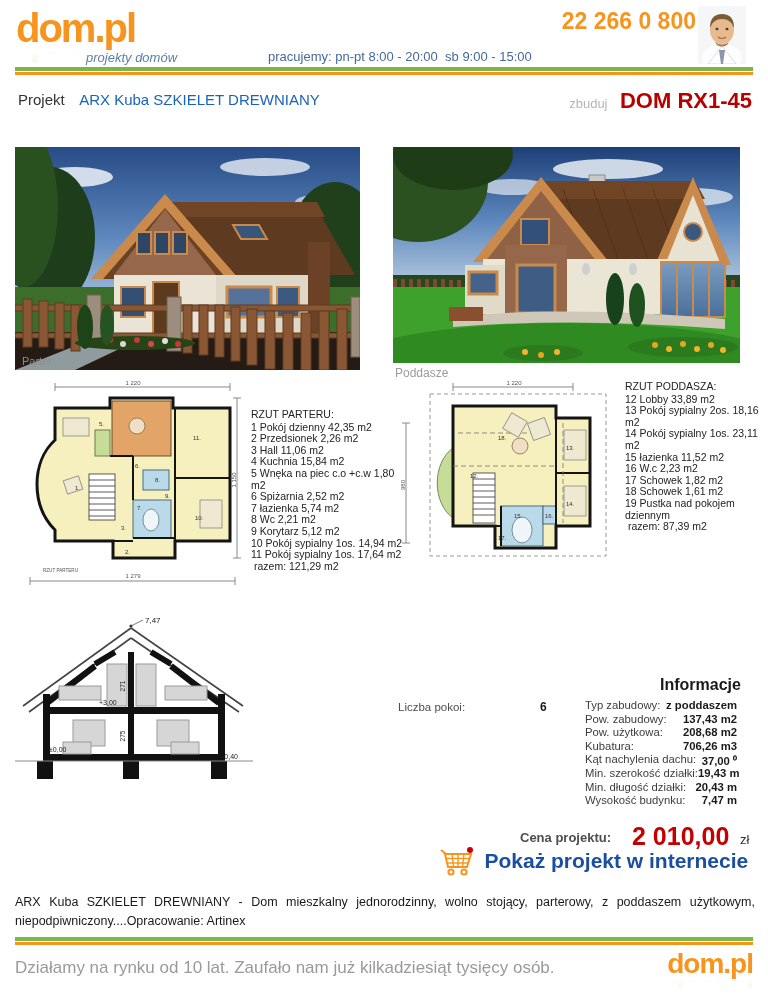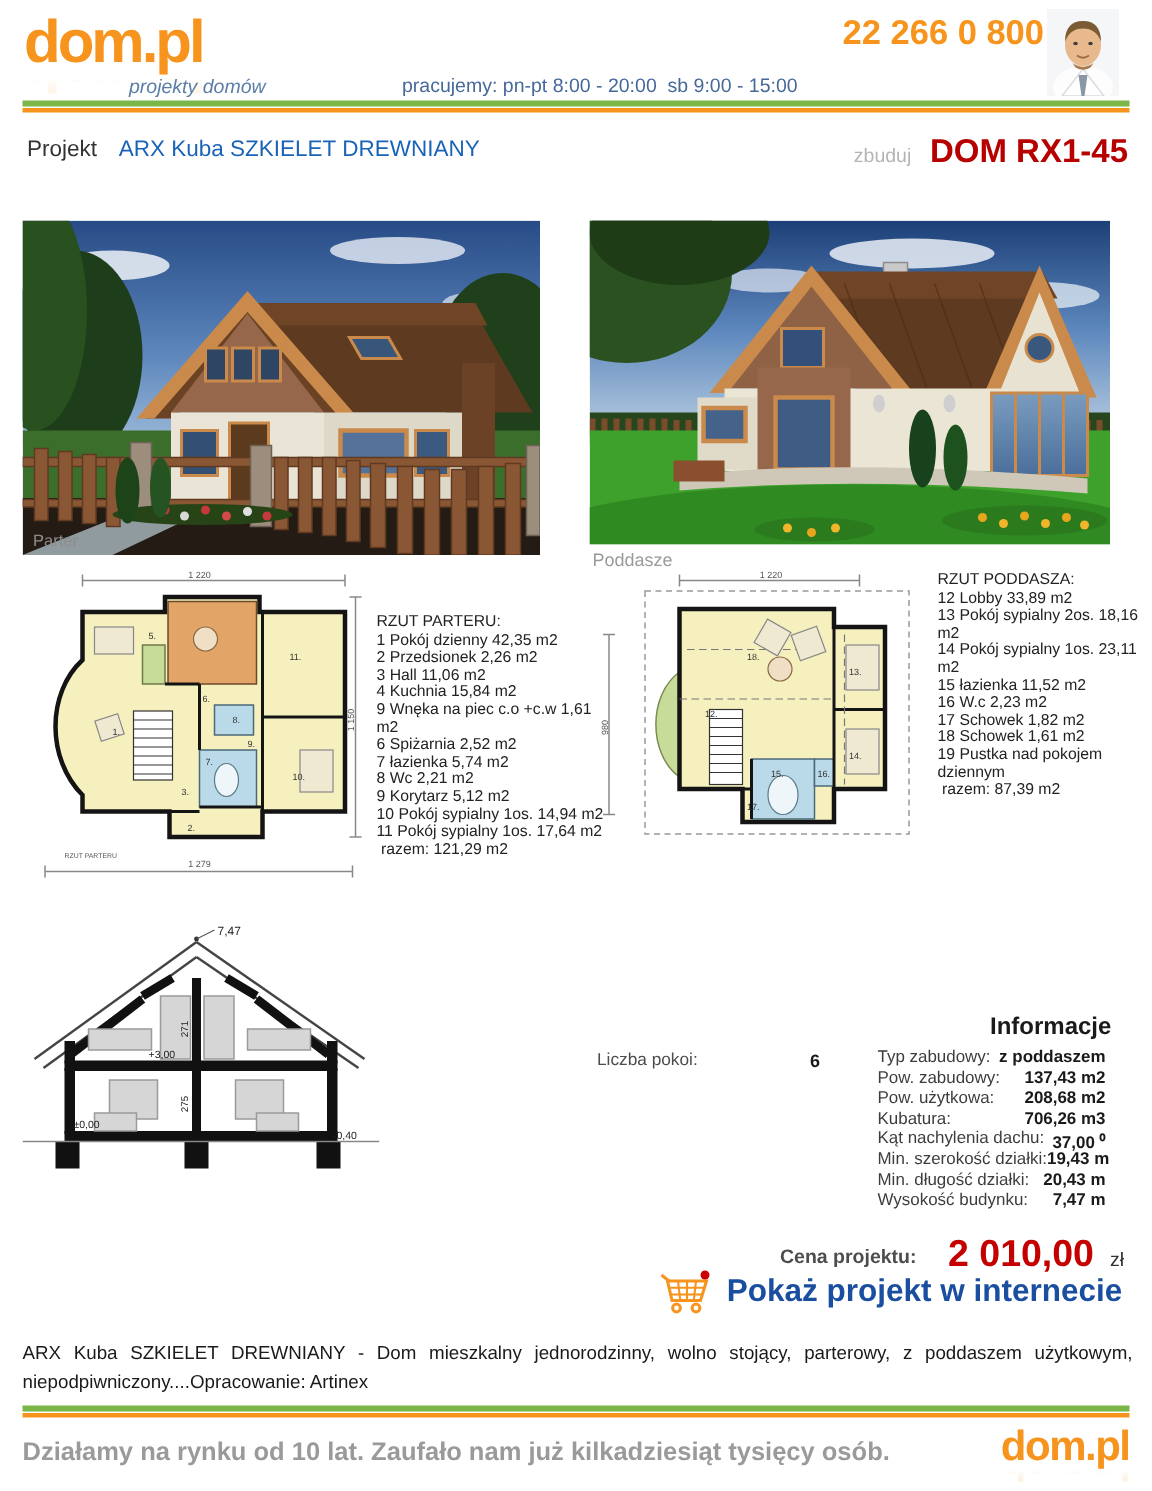--- a/index.html
+++ b/index.html
@@ -68,21 +68,21 @@
   .price-label { position:absolute; left:520px; top:830px; font-size:13px; font-weight:bold; color:#4d4d4d;text-align:right; }
   .price-amount { position:absolute; left:632px; top:822px; font-size:25px; font-weight:bold; color:#c40000; }
   .price-currency { position:absolute; left:740px; top:832px; font-size:13px; font-weight:normal; color:#333; }
   .cta { position:absolute; left:440px; top:846px; cursor:pointer; }
   .cta .cart { display:inline-block; vertical-align:middle; width:34px; height:30px; }
   .cta .txt { display:inline-block; vertical-align:middle; margin-left:6px; font-size:21px; font-weight:bold; color:#1a4fa0; }
 
   
   .descr { position:absolute; left:15px; top:893px; width:740px; font-size:12.5px; color:#1a1a1a;
            line-height:19px; text-align:justify; }
-  .foot-tagline { position:absolute; left:15px; top:958px; font-size:17px; font-weight:bold; color:#9a9a9a; }
+  .foot-tagline { position:absolute; left:15px; top:958px; font-size:17px; font-weight:normal; color:#9a9a9a; }
   .foot-logo { position:absolute; right:15px; top:950px; line-height:1; text-align:right; }
   .foot-logo .word { font-size:28px; font-weight:bold; letter-spacing:-1px; color:#f7941d; }
   .foot-logo .reflect { display:block; transform:scaleY(-1); opacity:.25; height:12px; overflow:hidden;
     -webkit-mask-image:linear-gradient(to bottom, rgba(0,0,0,.7), transparent 85%);
             mask-image:linear-gradient(to bottom, rgba(0,0,0,.7), transparent 85%); }
 
   svg text { font-family:"Liberation Sans", sans-serif; }
 </style>
 </head>
 <body>
@@ -365,21 +365,21 @@
     </g>
     <text x="28" y="194" font-size="4.6" fill="#555">RZUT PARTERU</text>
   </svg>
 
   <div class="roomlist roomlist1">
     <div class="hd">RZUT PARTERU:</div>
     <div>1 Pokój dzienny 42,35 m2</div>
     <div>2 Przedsionek 2,26 m2</div>
     <div>3 Hall 11,06 m2</div>
     <div>4 Kuchnia 15,84 m2</div>
-    <div>9 Wnęka na piec c.o +c.w 1,61 m2</div>
+    <div>5 Wnęka na piec c.o +c.w 1,80 m2</div>
     <div>6 Spiżarnia 2,52 m2</div>
     <div>7 łazienka 5,74 m2</div>
     <div>8 Wc 2,21 m2</div>
     <div>9 Korytarz 5,12 m2</div>
     <div>10 Pokój sypialny 1os. 14,94 m2</div>
     <div>11 Pokój sypialny 1os. 17,64 m2</div>
     <div class="razem">razem: 121,29 m2</div>
   </div>
 
   <svg class="plan2" viewBox="0 0 225 190">

